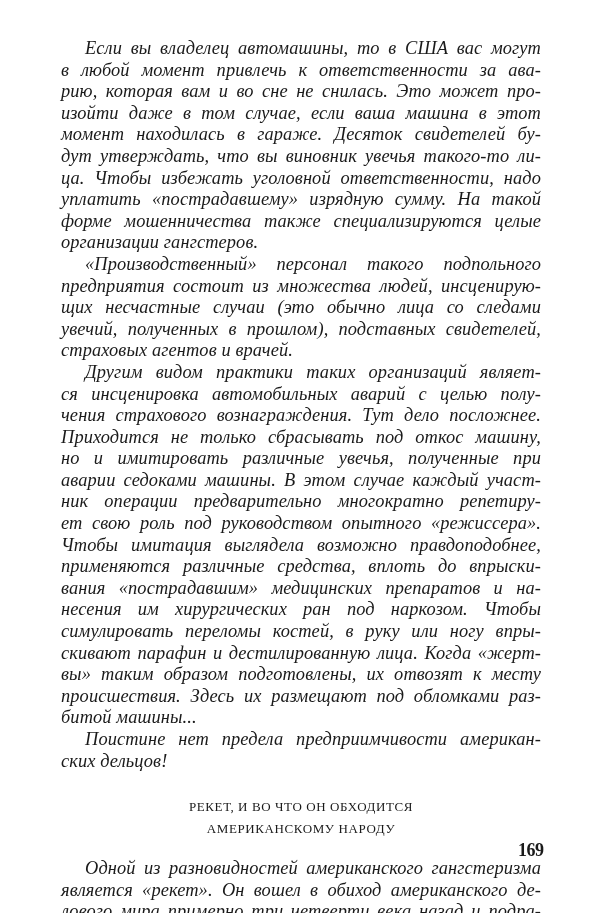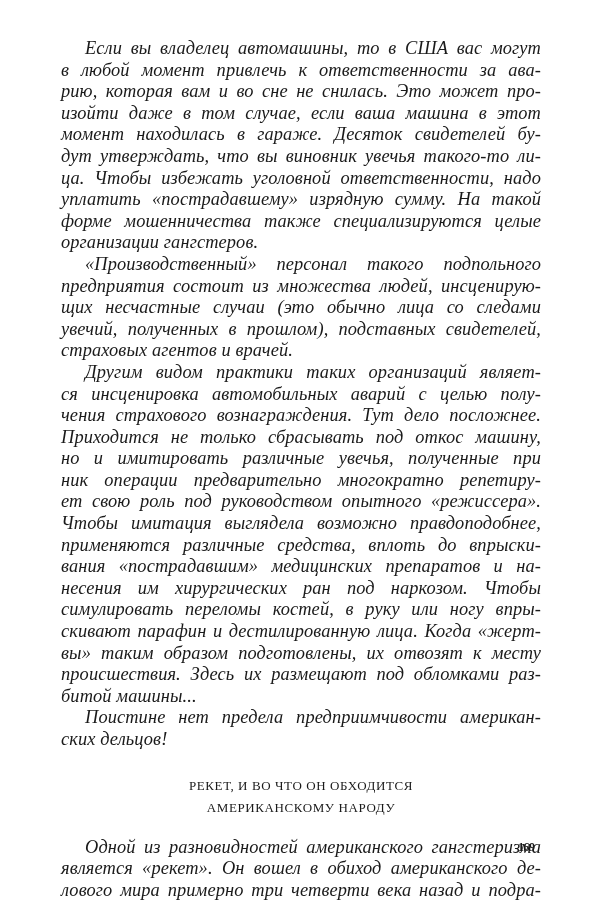--- a/index.html
+++ b/index.html
@@ -47,21 +47,21 @@
       white-space: nowrap;
     }
     .heading-block {
       margin-top: 24px;
       margin-bottom: 18px;
     }
     .page-number {
       position: absolute;
       left: 518px;
       top: 840px;
-      font-size: 12px;
+      font-size: 18px;
       font-weight: bold;
       letter-spacing: -0.5px;
     }
   </style>
 </head>
 <body>
 
 <div class="page">
 
   <div>
@@ -84,20 +84,21 @@
     <span class="line">увечий, полученных в прошлом), подставных свидетелей,</span>
     <span class="line last">страховых агентов и врачей.</span>
   </div>
 
   <div>
     <span class="line indent">Другим видом практики таких организаций являет-</span>
     <span class="line">ся инсценировка автомобильных аварий с целью полу-</span>
     <span class="line">чения страхового вознаграждения. Тут дело посложнее.</span>
     <span class="line">Приходится не только сбрасывать под откос машину,</span>
     <span class="line">но и имитировать различные увечья, полученные при</span>
+    <span class="line">аварии седоками машины. В этом случае каждый участ-</span>
     <span class="line">ник операции предварительно многократно репетиру-</span>
     <span class="line">ет свою роль под руководством опытного «режиссера».</span>
     <span class="line">Чтобы имитация выглядела возможно правдоподобнее,</span>
     <span class="line">применяются различные средства, вплоть до впрыски-</span>
     <span class="line">вания «пострадавшим» медицинских препаратов и на-</span>
     <span class="line">несения им хирургических ран под наркозом. Чтобы</span>
     <span class="line">симулировать переломы костей, в руку или ногу впры-</span>
     <span class="line">скивают парафин и дестилированную лица. Когда «жерт-</span>
     <span class="line">вы» таким образом подготовлены, их отвозят к месту</span>
     <span class="line">происшествия. Здесь их размещают под обломками раз-</span>

